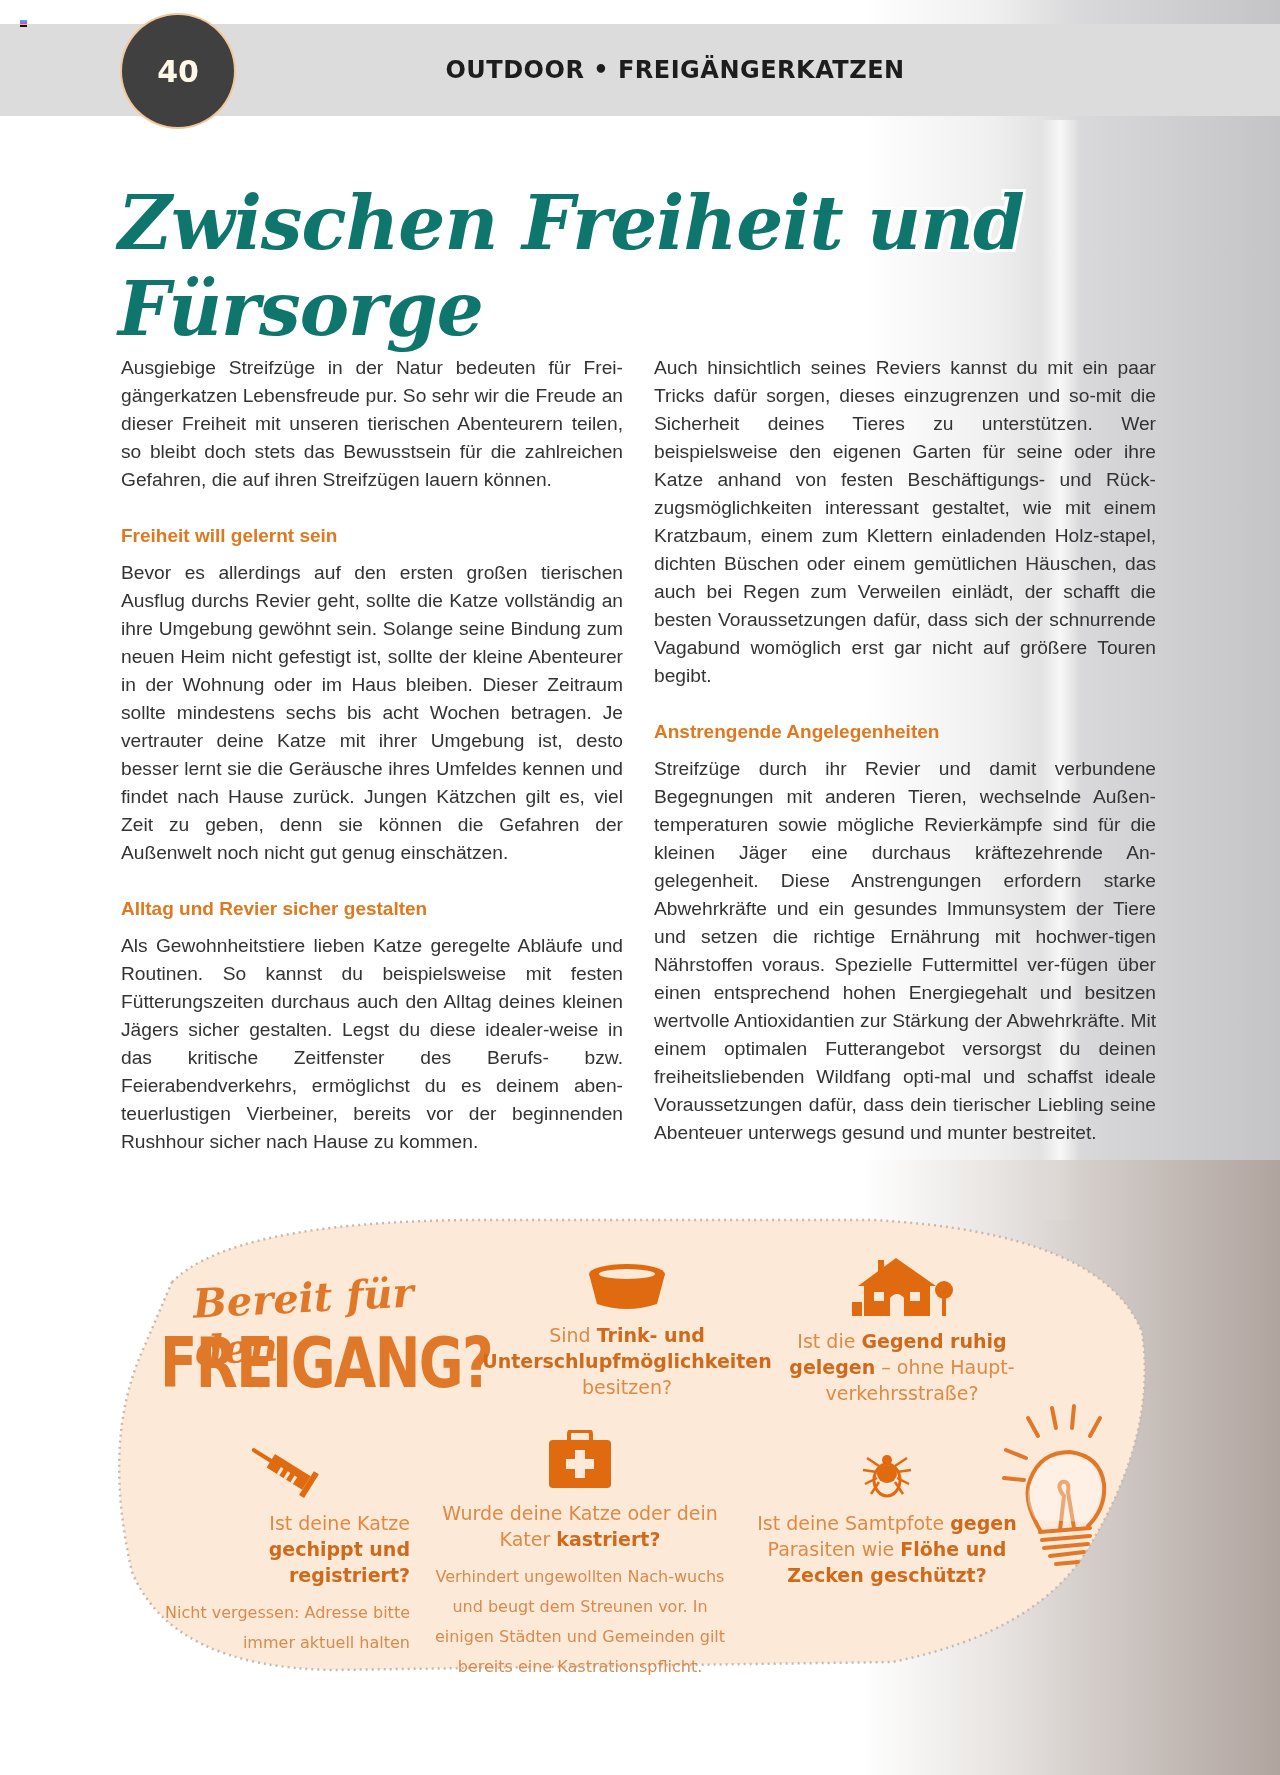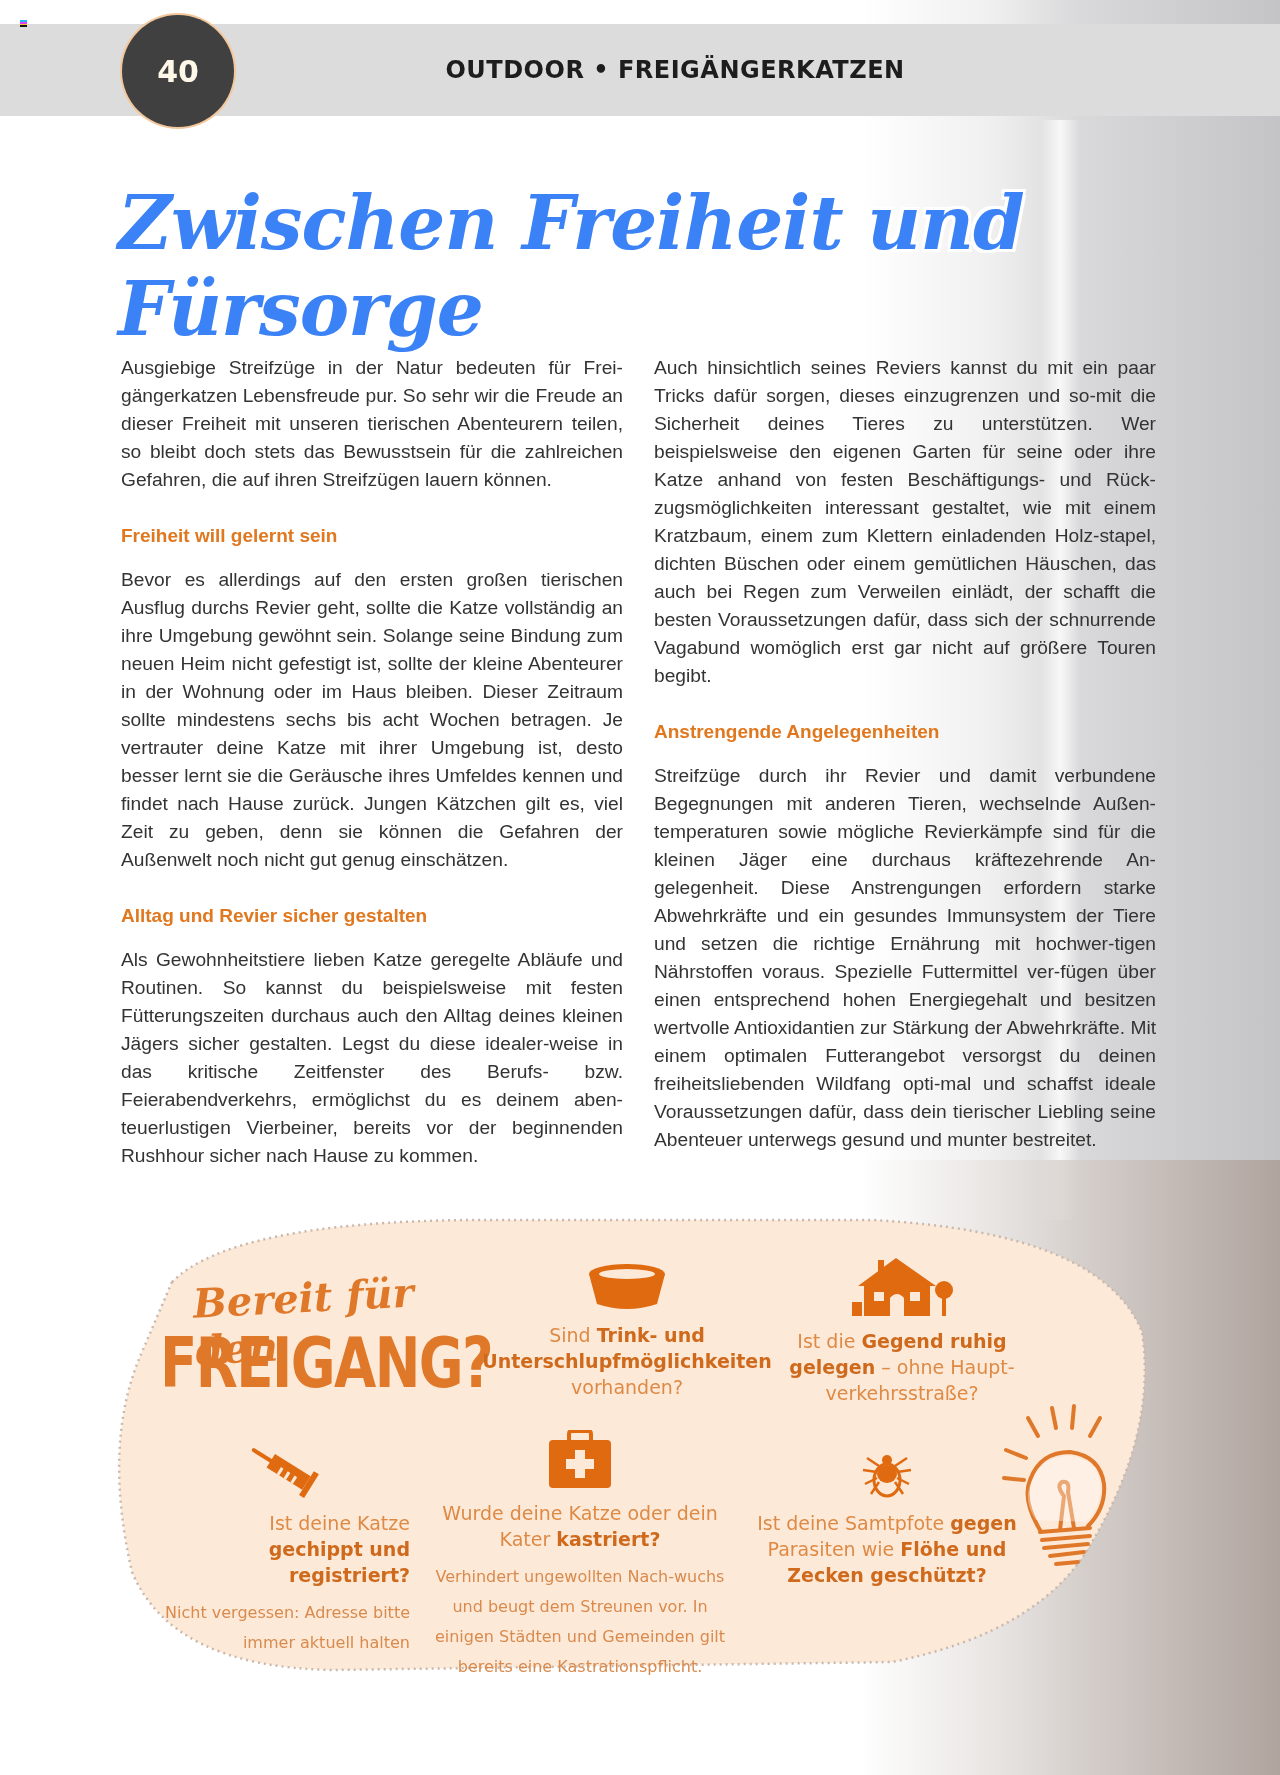--- a/index.html
+++ b/index.html
@@ -44,35 +44,35 @@
   }
   .section-label {
     position: absolute; left: 400px; top: 24px; width: 550px; height: 92px;
     display: flex; align-items: center; justify-content: center;
     font-family: "DejaVu Sans", sans-serif; font-weight: bold; font-size: 24px;
     letter-spacing: 0.5px; color: #1d1d1d; z-index: 3;
   }
   .main-title {
     position: absolute; left: 118px; top: 180px; width: 1000px; height: 130px;
     font-family: "DejaVu Serif", serif; font-style: italic; font-weight: bold;
-    font-size: 74px; color: #3b82f6; z-index: 3; letter-spacing: -1px;
+    font-size: 74px; color: #0f766e; z-index: 3; letter-spacing: -1px;
     text-shadow: 3px 3px 0 #fff, -3px -3px 0 #fff, 3px -3px 0 #fff, -3px 3px 0 #fff;
   }
   .col {
     position: absolute; top: 354px; width: 502px; z-index: 3;
     font-size: 19.2px; line-height: 28px; text-align: justify; hyphens: manual;
     color: #333;
   }
   .col.left { left: 121px; }
   .col.right { left: 654px; }
   .col p { margin-bottom: 28px; }
   .col h3 {
     color: #e0781f; font-size: 19px; font-weight: bold; line-height: 28px;
   }
-  .col h3 + p { margin-top: 16px; }
+  .col h3 + p { margin-top: 9px; }
 
   
   .infobox {
     position: absolute; left: 112px; top: 1212px; width: 1035px; height: 462px; z-index: 3;
   }
   .infobox svg.shape { position: absolute; left: 0; top: 0; }
   .ib-script {
     position: absolute; left: 82px; top: 60px; width: 300px;
     font-family: "DejaVu Serif", serif; font-style: italic; font-weight: bold;
     color: #e0782a; font-size: 40px; transform: rotate(-3deg);
@@ -124,21 +124,21 @@
 
   <div class="ib-script">Bereit für den</div>
   <div class="ib-big">FREIGANG?</div>
 
   <div class="tip" style="left:355px; top:50px; width:320px;">
     <svg class="icon" width="84" height="50" viewBox="0 0 84 50">
       <ellipse cx="42" cy="12" rx="38" ry="10" fill="#e06a10"></ellipse>
       <path d="M4 12 L 12 42 Q 42 52 72 42 L 80 12 Z" fill="#e06a10"></path>
       <ellipse cx="42" cy="12" rx="28" ry="5" fill="#fde9d8"></ellipse>
     </svg>
-    <span>Sind </span><b>Trink- und Unterschlupfmöglichkeiten</b><span> vorhanden?</span>
+    <span>Sind </span><b>Trink- und Unterschlupfmöglichkeiten</b><span> besitzen?</span>
   </div>
 
   <div class="tip" style="left:665px; top:44px; width:250px;">
     <svg class="icon" width="104" height="62" viewBox="0 0 104 62">
       <rect x="28" y="4" width="6" height="16" fill="#e06a10"></rect>
       <path d="M8 30 L 46 2 L 86 30 L 80 30 L 80 60 L 14 60 L 14 30 Z" fill="#e06a10"></path>
       <rect x="24" y="36" width="10" height="9" fill="#fde9d8"></rect>
       <rect x="60" y="36" width="10" height="9" fill="#fde9d8"></rect>
       <path d="M40 60 L 40 42 Q 47 34 54 42 L 54 60 Z" fill="#fde9d8"></path>
       <circle cx="94" cy="34" r="9" fill="#e06a10"></circle>

